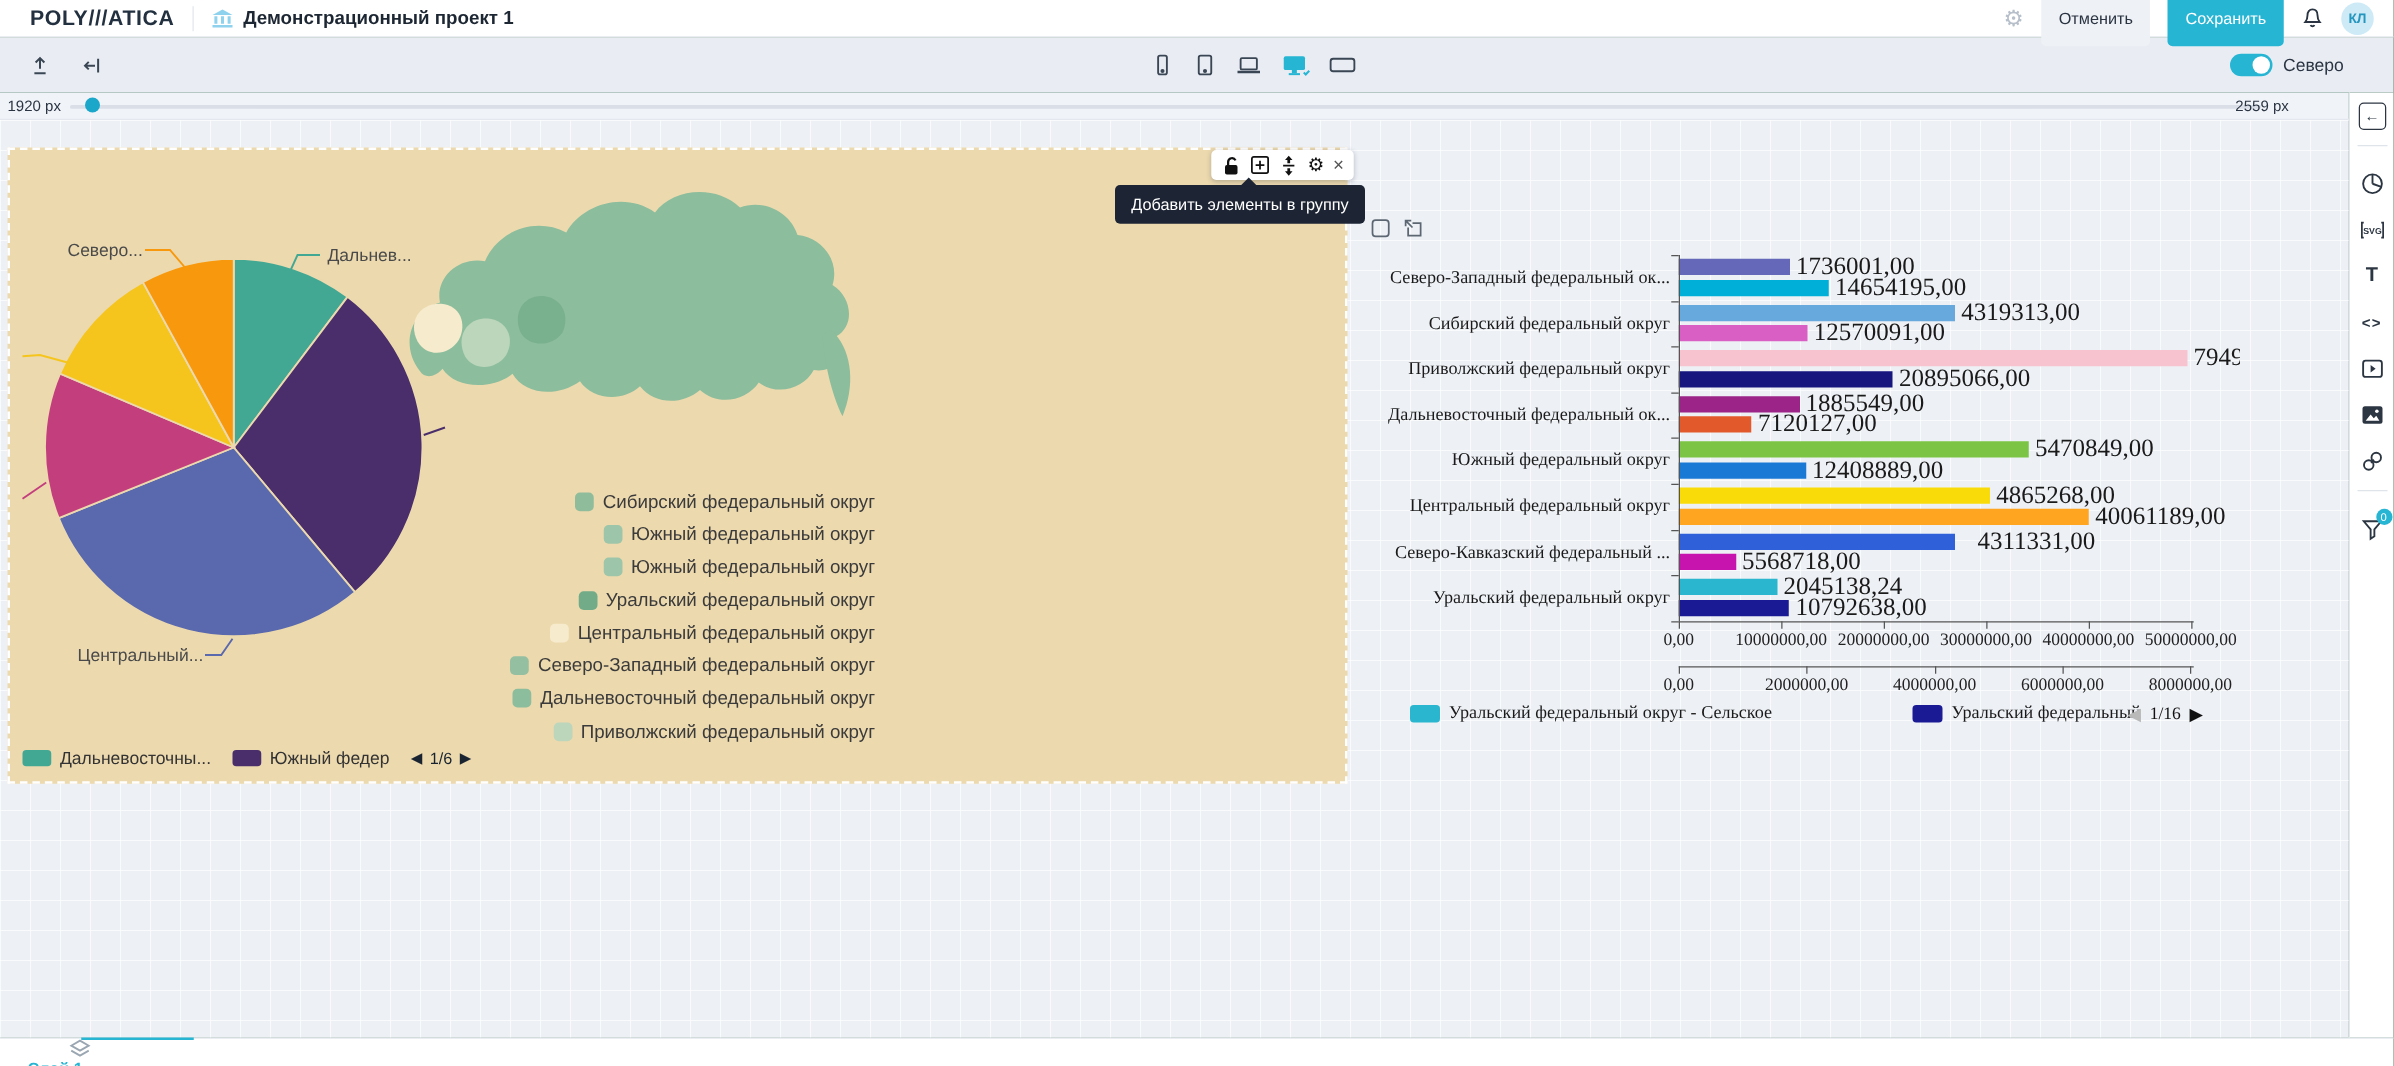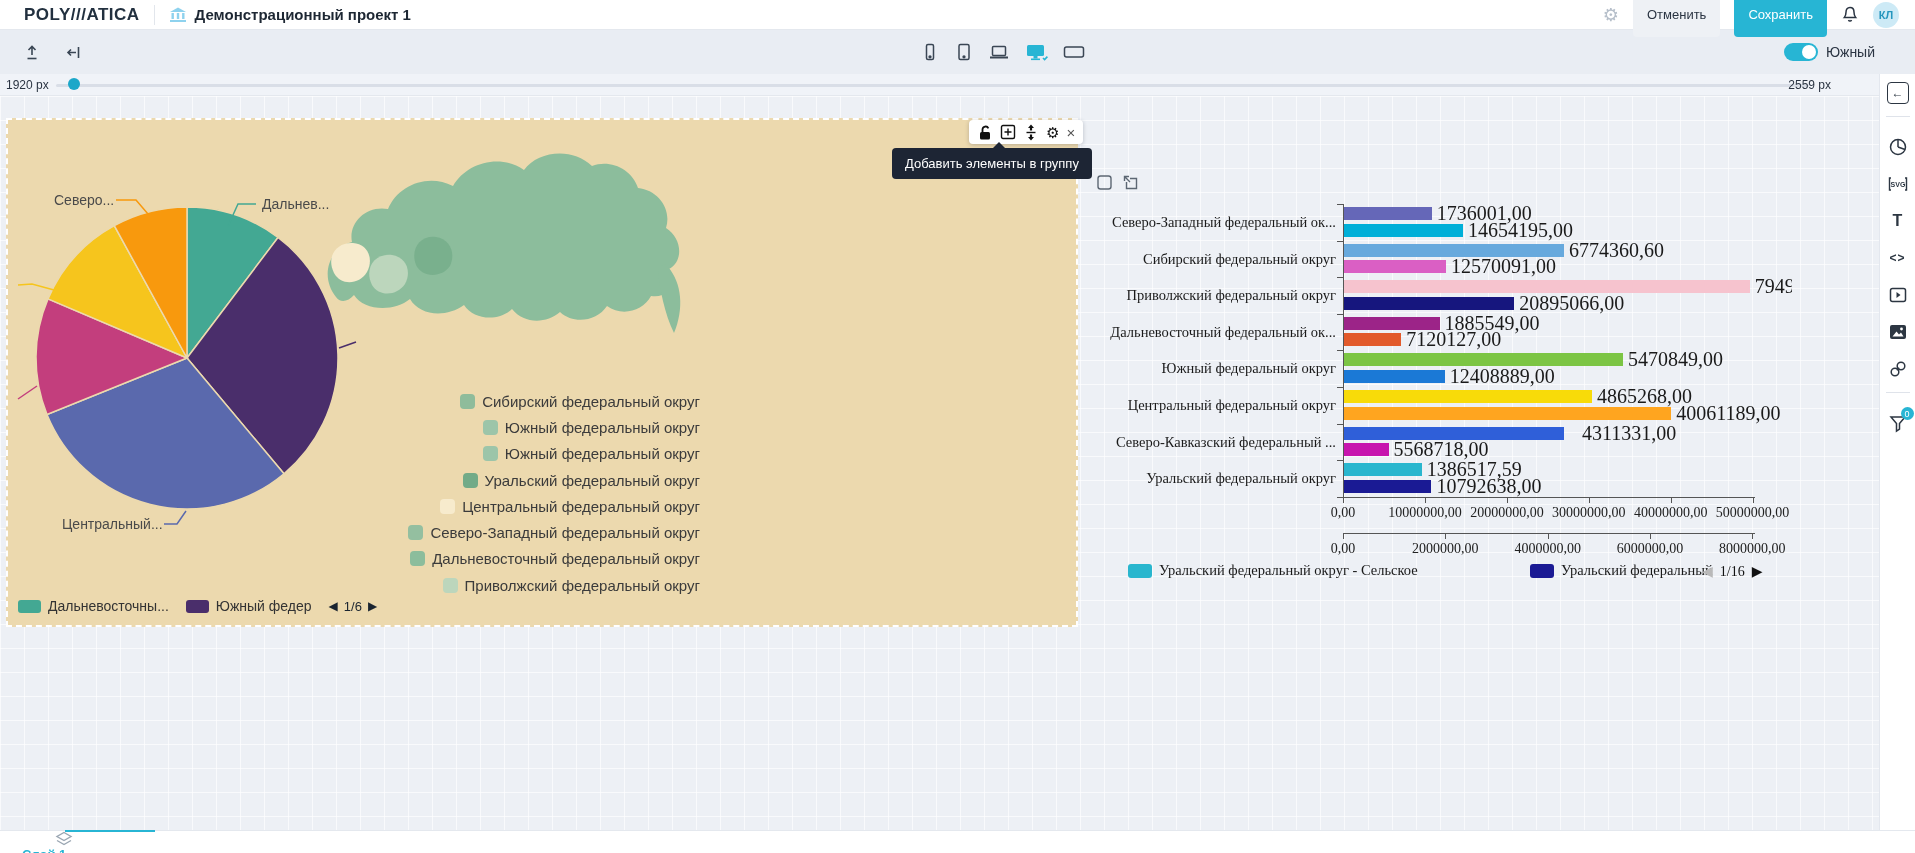--- a/index.html
+++ b/index.html
@@ -198,21 +198,21 @@
         <svg width="24" height="20" viewBox="0 0 24 20" fill="none" stroke="#3a4654" stroke-width="1.5">
           <rect x="2.5" y="5" width="19" height="10" rx="2"></rect>
         </svg>
       </span>
     </div>
 
     <div class="grid-toggle">
       <div class="toggle">
           <div class="knob"></div>
         </div>
-      <span class="grid-label">Южный</span>
+      <span class="grid-label">Северо</span>
     </div>
   </div>
 
   <div class="sliderrow">
     <span class="px-label px-left">1920 px</span>
     <div class="slider-track"></div>
     <div class="slider-thumb"></div>
     <span class="px-label px-right">2559 px</span>
   </div>
 
@@ -343,21 +343,21 @@
 
     <div class="bar-widget" id="bar-widget">
       <div id="bar-canvas" style="position:absolute;left:0;top:0;width:702px;height:398px;">
           <div class="bar-cat" style="left: 0px; top: 4px; height: 36.6px; line-height: 36.6px;">Северо-Западный федеральный ок...</div>
           <div class="bar" style="left: 253px; top: 7px; width: 88.8px; background: rgb(101, 103, 184);"></div>
           <div class="bar-val" style="left: 346.824px; top: 7px;">1736001,00</div>
           <div class="bar" style="left: 253px; top: 23.5px; width: 120.1px; background: rgb(0, 175, 216);"></div>
           <div class="bar-val" style="left: 378.055px; top: 23.5px;">14654195,00</div>
           <div class="bar-cat" style="left: 0px; top: 40.6px; height: 36.6px; line-height: 36.6px;">Сибирский федеральный округ</div>
           <div class="bar" style="left: 253px; top: 43.6px; width: 221px; background: rgb(103, 169, 221);"></div>
-          <div class="bar-val" style="left: 479px; top: 43.6px;">6774360,60</div>
+          <div class="bar-val" style="left: 479px; top: 43.6px;">4319313,00</div>
           <div class="bar" style="left: 253px; top: 60.1px; width: 103px; background: rgb(218, 95, 196);"></div>
           <div class="bar-val" style="left: 360.981px; top: 60.1px;">12570091,00</div>
           <div class="bar-cat" style="left: 0px; top: 77.2px; height: 36.6px; line-height: 36.6px;">Приволжский федеральный округ</div>
           <div class="bar" style="left: 253px; top: 80.2px; width: 406.7px; background: rgb(246, 195, 206);"></div>
           <div class="bar-val" style="left: 664.726px; top: 80.2px;">7949198,00</div>
           <div class="bar" style="left: 253px; top: 96.7px; width: 171.2px; background: rgb(22, 22, 126);"></div>
           <div class="bar-val" style="left: 429.184px; top: 96.7px;">20895066,00</div>
           <div class="bar-cat" style="left: 0px; top: 113.8px; height: 36.6px; line-height: 36.6px;">Дальневосточный федеральный ок...</div>
           <div class="bar" style="left: 253px; top: 116.8px; width: 96.5px; background: rgb(156, 36, 136);"></div>
           <div class="bar-val" style="left: 354.475px; top: 116.8px;">1885549,00</div>
@@ -373,21 +373,21 @@
           <div class="bar-val" style="left: 506.935px; top: 190px;">4865268,00</div>
           <div class="bar" style="left: 253px; top: 206.5px; width: 328.2px; background: rgb(255, 165, 31);"></div>
           <div class="bar-val" style="left: 586.203px; top: 206.5px;">40061189,00</div>
           <div class="bar-cat" style="left: 0px; top: 223.6px; height: 36.6px; line-height: 36.6px;">Северо-Кавказский федеральный ...</div>
           <div class="bar" style="left: 253px; top: 226.6px; width: 220.6px; background: rgb(47, 95, 217);"></div>
           <div class="bar-val" style="left: 492px; top: 226.6px;">4311331,00</div>
           <div class="bar" style="left: 253px; top: 243.1px; width: 45.6px; background: rgb(199, 20, 174);"></div>
           <div class="bar-val" style="left: 303.622px; top: 243.1px;">5568718,00</div>
           <div class="bar-cat" style="left: 0px; top: 260.2px; height: 36.6px; line-height: 36.6px;">Уральский федеральный округ</div>
           <div class="bar" style="left: 253px; top: 263.2px; width: 78.9px; background: rgb(41, 182, 206);"></div>
-          <div class="bar-val" style="left: 336.856px; top: 263.2px;">1386517,59</div>
+          <div class="bar-val" style="left: 336.856px; top: 263.2px;">2045138,24</div>
           <div class="bar" style="left: 253px; top: 279.7px; width: 88.4px; background: rgb(26, 26, 148);"></div>
           <div class="bar-val" style="left: 346.419px; top: 279.7px;">10792638,00</div>
           <div class="axis-line" style="left: 253px; top: 4px; width: 1px; height: 292.8px;"></div>
           <div class="tick" style="left: 247px; top: 4px; width: 6px; height: 1px;"></div>
           <div class="tick" style="left: 247px; top: 40.6px; width: 6px; height: 1px;"></div>
           <div class="tick" style="left: 247px; top: 77.2px; width: 6px; height: 1px;"></div>
           <div class="tick" style="left: 247px; top: 113.8px; width: 6px; height: 1px;"></div>
           <div class="tick" style="left: 247px; top: 150.4px; width: 6px; height: 1px;"></div>
           <div class="tick" style="left: 247px; top: 187px; width: 6px; height: 1px;"></div>
           <div class="tick" style="left: 247px; top: 223.6px; width: 6px; height: 1px;"></div>

